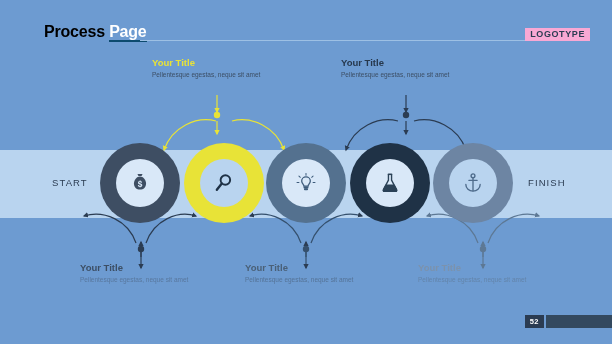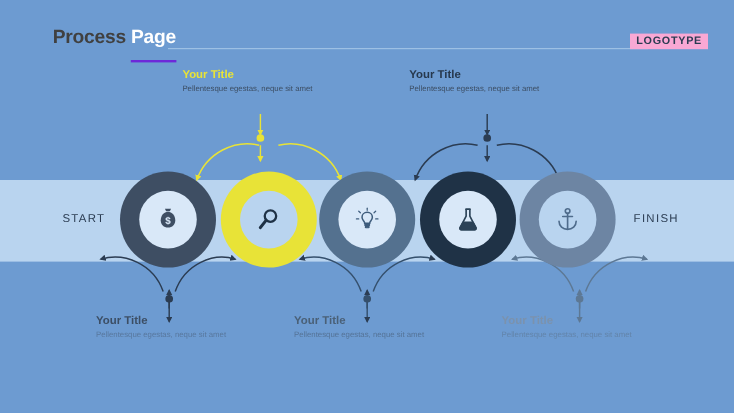--- a/index.html
+++ b/index.html
@@ -18,22 +18,22 @@
     background:#b9d4ef;
   }
 
   
   .header{position:absolute;left:0;top:0;width:612px;height:50px;}
   .title{
     position:absolute;left:44px;top:24px;
     font-size:16px;font-weight:bold;letter-spacing:-0.2px;
     white-space:nowrap;line-height:1;
   }
-  .title .t-dark{color:#404040;margin-top:32px;}
-  .title .t-light{color:#ffffff;border-bottom:2px solid #6d28d9;padding-bottom:10px;}
+  .title .t-dark{color:#000000;margin-top:32px;}
+  .title .t-light{color:#ffffff;border-bottom:2px solid #0c4a6e;padding-bottom:0;}
   .headrule{
     position:absolute;left:140px;top:40px;width:400px;height:1px;
     background:#9dc0e4;
   }
   .logotype{
     position:absolute;right:22px;top:28px;
     background:#f9a8d4;color:#2b3c52;
     font-size:9px;font-weight:bold;letter-spacing:0.6px;
     padding:2px 5px 2px 5px;line-height:1;
   }
@@ -231,14 +231,18 @@
   <div class="cap" style="left:341px;top:57px;">
     <p class="cap-title" style="color:#26384d;">Your Title</p>
     <p class="cap-body" style="color:#3c4e64;">Pellentesque egestas, neque sit amet</p>
   </div>
 
   <div class="cap" style="left:418px;top:262px;">
     <p class="cap-title" style="color:#7b92ad;">Your Title</p>
     <p class="cap-body" style="color:#5c749099;">Pellentesque egestas, neque sit amet</p>
   </div>
 
+  <div class="pagebar">
+    <span class="pagenum">52</span>
+    <span class="pagerule"></span>
+  </div>
 
 </div>
 
 </body></html>

